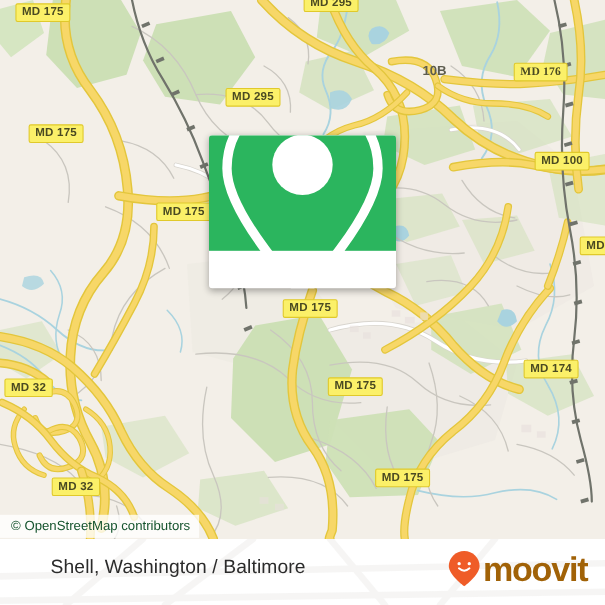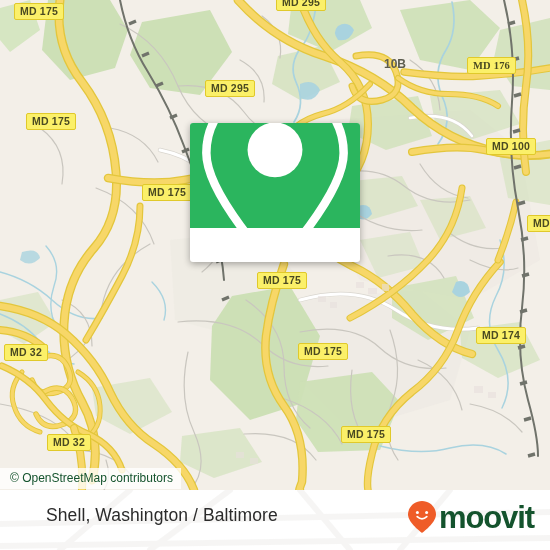--- a/index.html
+++ b/index.html
@@ -84,21 +84,21 @@
   .footer-bg{position:absolute;left:0;top:0;width:550px;height:60px;opacity:.12;}
   .footer-title{
     position:absolute;left:18px;top:505px;
     font-size:17.5px;color:#2b2b2b;letter-spacing:.1px;white-space:nowrap;margin-left:28px;
   }
   .logo{
     position:absolute;right:16px;top:500px;
     display:flex;align-items:center;gap:2px;
   }
   .logo-word{
-    font-size:31px;font-weight:bold;color:#14532d;
+    font-size:31px;font-weight:bold;color:#a16207;
     letter-spacing:-1.1px;line-height:31px;
   }
 </style>
 </head>
 <body>
 
 <div id="app">
 
   <div class="map">
     <svg viewBox="0 0 550 490" xmlns="http://www.w3.org/2000/svg">

